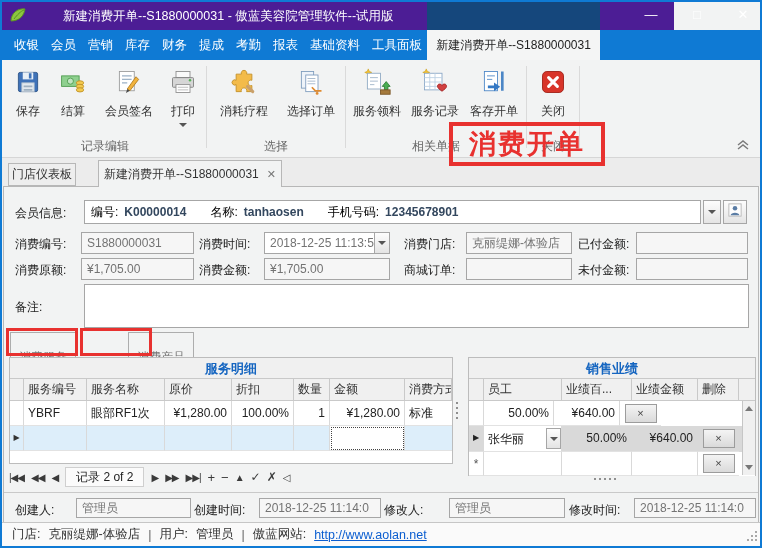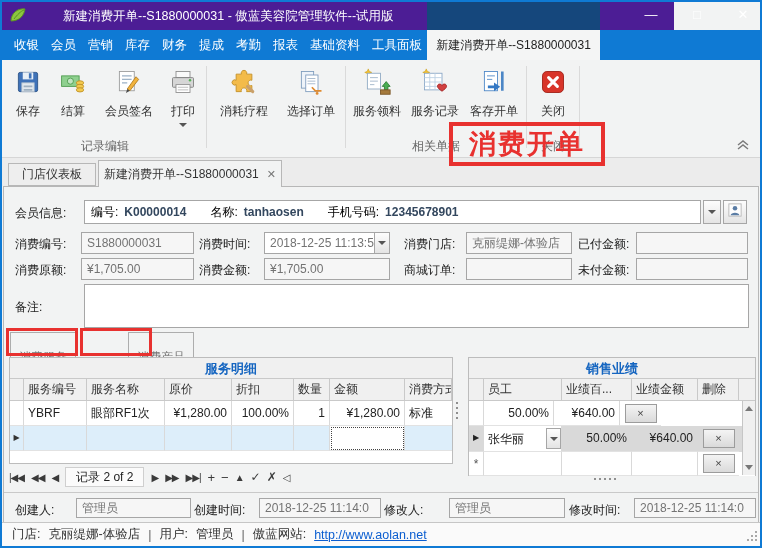--- a/index.html
+++ b/index.html
@@ -22,21 +22,21 @@
   .rbtn .lbl{margin-top:3px;font-size:12px;color:#333;white-space:nowrap;}
   .caret{width:0;height:0;border-left:4px solid transparent;border-right:4px solid transparent;border-top:4px solid #555;margin-top:3px;}
   .rsep{width:1px;height:82px;background:#dadada;margin:0 2px;}
   .rgroup{position:absolute;top:78px;font-size:12px;color:#666;text-align:center;white-space:nowrap;}
   .annotation{position:absolute;left:449px;top:122px;width:156px;height:44px;border:4px solid #e8312f;z-index:40;display:flex;align-items:flex-start;justify-content:center;}
   .annotation span{color:#e8312f;font-size:27px;font-weight:900;letter-spacing:2px;white-space:nowrap;}
   .chevron-up{position:absolute;left:736px;top:76px;}
   
   .tabstrip{position:absolute;left:0;top:158px;width:762px;height:28px;background:#ececec;}
   .doc-tab{position:absolute;font-size:12px;color:#333;text-align:center;}
-  .tab-inactive{left:8px;top:5px;width:88px;height:23px;line-height:21px;background:#eeeeee;border:1px solid #b7b7b7;}
+  .tab-inactive{left:8px;top:5px;width:68px;height:23px;line-height:21px;background:#eeeeee;border:1px solid #b7b7b7;}
   .tab-active{left:98px;top:2px;width:184px;height:27px;line-height:25px;background:#f2f3f3;border:1px solid #b7b7b7;border-bottom:none;z-index:3;display:flex;align-items:center;justify-content:center;gap:8px;}
   .tab-close{color:#777;font-size:11px;}
   
   .panel{position:absolute;left:3px;top:186px;width:756px;height:336px;background:#f2f3f3;border:1px solid #b7b7b7;border-bottom:none;}
   .lb{position:absolute;font-size:12px;color:#222;white-space:nowrap;}
   .fld{position:absolute;height:22px;border:1px solid #a6a6a6;background:#f6f6f6;font-size:12px;color:#737373;line-height:20px;padding:0 5px;white-space:nowrap;overflow:hidden;}
   .fld.white{background:#fff;}
   .ddbtn{position:absolute;border:1px solid #a6a6a6;background:linear-gradient(#fdfdfd,#e4e4e4);display:flex;align-items:center;justify-content:center;}
   .ddbtn .tri{width:0;height:0;border-left:4px solid transparent;border-right:4px solid transparent;border-top:4px solid #555;}
   .memberbar{position:absolute;left:80px;top:13px;width:617px;height:24px;border:1px solid #a6a6a6;background:#fff;display:flex;align-items:center;gap:6px;padding-left:6px;font-size:12px;overflow:hidden;white-space:nowrap;}
@@ -224,20 +224,21 @@
       <div class="rbtn" style="width:48px;">
         <span><svg width="28" height="28" viewBox="0 0 32 32">
               <rect x="4" y="4" width="24" height="24" rx="5" fill="#d8352a" stroke="#9e1f15"></rect>
               <path d="M11 11 L21 21 M21 11 L11 21" stroke="#fff" stroke-width="3.5" stroke-linecap="round"></path>
             </svg></span>
         <span class="lbl">关闭</span>
       </div>
       <div class="rsep"></div>
     </div>
     <div class="rgroup" style="left:6px;width:198px;">记录编辑</div>
+    <div class="rgroup" style="left:209px;width:134px;">选择</div>
     <div class="rgroup" style="left:348px;width:176px;">相关单据</div>
     <div class="rgroup" style="left:529px;width:48px;">关闭</div>
     <span class="chevron-up"><svg width="14" height="11" viewBox="0 0 14 11">
           <path d="M2 6 L7 2 L12 6 M2 10 L7 6 L12 10" fill="none" stroke="#7a7a7a" stroke-width="1.4"></path>
         </svg></span>
   </div>
 
   <div class="annotation">
     <span>消费开单</span>
   </div>

